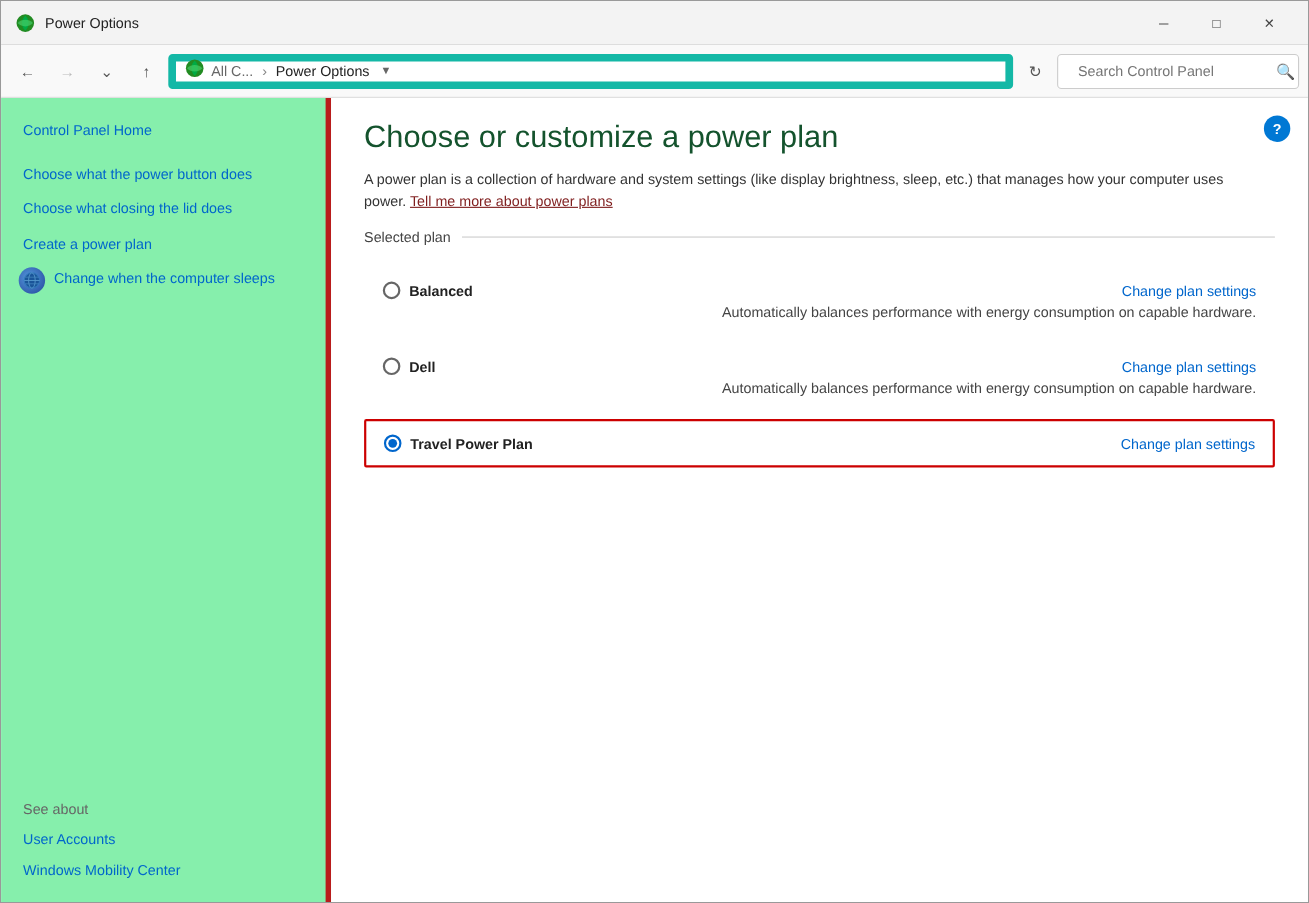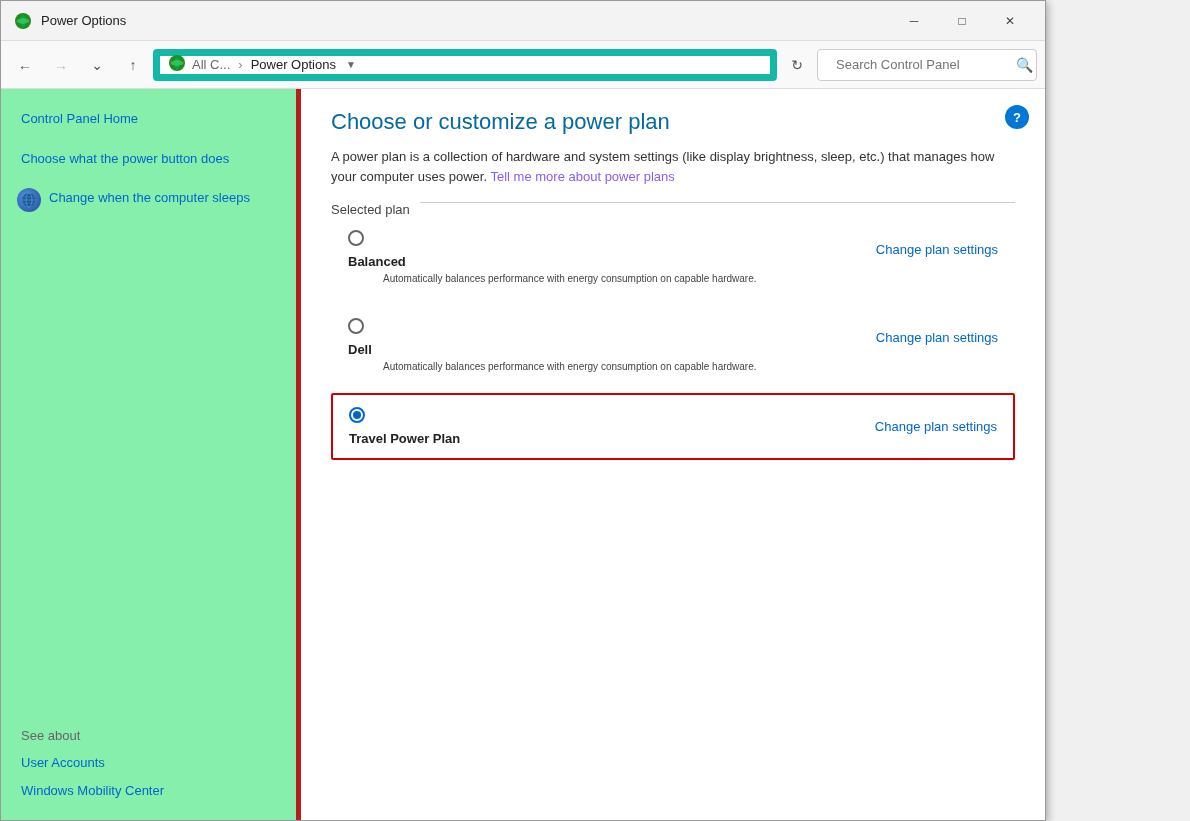--- a/index.html
+++ b/index.html
@@ -1,19 +1,19 @@
 <!DOCTYPE html>
 <html><head>
   <meta charset="utf-8">
   <style>
     * { box-sizing: border-box; margin: 0; padding: 0; }
     body { font-family: 'Segoe UI', Arial, sans-serif; font-size: 13px; background: #f0f0f0; }
 
     .window {
-      width: 1046px;
+      width: 1190px;
       height: 821px;
       background: #fff;
       border: 1px solid #999;
       display: flex;
       flex-direction: column;
       box-shadow: 2px 2px 8px rgba(0,0,0,0.3);
     }
 
     
     .title-bar {
@@ -203,43 +203,44 @@
       border: none;
       font-size: 13px;
       font-weight: bold;
       cursor: pointer;
       display: flex;
       align-items: center;
       justify-content: center;
     }
 
     .page-title {
-      font-size: 22px;
-      color: #0369a1;
+      font-size: 28px;
+      color: #14532d;
       margin-bottom: 12px;
       font-weight: 400;
     }
 
     .page-desc {
       font-size: 13px;
       color: #333;
       line-height: 1.5;
       margin-bottom: 16px;
       max-width: 820px;
     }
 
     .learn-more-link {
-      color: #8b5cf6;
+      color: #7f1d1d;
+      text-decoration: underline;
       cursor: pointer;
     }
 
     .section-divider {
       display: flex;
-      align-items: flex-start;
-      margin-bottom: 0;
+      align-items: center;
+      margin-bottom: 20px;
     }
     .section-divider-label {
       font-size: 13px;
       color: #444;
       white-space: nowrap;
       margin-right: 10px;
     }
     .section-divider-line {
       flex: 1;
       height: 1px;
@@ -260,23 +261,22 @@
       border: 1px solid transparent;
     }
 
     .plan-row {
       display: flex;
       align-items: center;
       justify-content: space-between;
     }
     .plan-name-row {
       display: flex;
-      align-items: flex-start;
+      align-items: center;
       gap: 8px;
-      flex-direction: column;
     }
     .plan-radio {
       width: 16px;
       height: 16px;
       border-radius: 50%;
       border: 2px solid #666;
       display: flex;
       align-items: center;
       justify-content: center;
       cursor: pointer;
@@ -300,22 +300,23 @@
     .plan-change-link {
       color: #0066cc;
       text-decoration: none;
       cursor: pointer;
       font-size: 13px;
       white-space: nowrap;
     }
     .plan-desc {
       margin-top: 4px;
       margin-left: 35px;
-      font-size: 10px;
+      font-size: 13px;
       color: #444;
+      text-align: right;
     }
 
     
     .globe-icon {
       width: 24px;
       height: 24px;
       border-radius: 50%;
       background: radial-gradient(circle at 40% 40%, #5599dd, #224499);
       display: flex;
       align-items: center;
@@ -376,23 +377,25 @@
 
     <div class="sidebar">
       <a class="sidebar-link">Control Panel Home</a>
 
       <div style="margin-top: 12px;"></div>
 
       <a class="sidebar-link">Choose what the power button does</a>
 
       <div style="margin-top: 4px;"></div>
 
+      <a class="sidebar-link">Choose what closing the lid does</a>
 
       <div style="margin-top: 4px;"></div>
 
+      <a class="sidebar-link">Create a power plan</a>
 
       <div style="margin-top: 4px;"></div>
 
       <div class="sidebar-link-with-icon">
         <div class="globe-icon">
           <svg width="16" height="16" viewBox="0 0 16 16">
             <circle cx="8" cy="8" r="7" fill="#1a5599" stroke="#3377bb" stroke-width="1"></circle>
             <ellipse cx="8" cy="8" rx="3" ry="7" fill="none" stroke="#5599cc" stroke-width="0.8"></ellipse>
             <line x1="1" y1="8" x2="15" y2="8" stroke="#5599cc" stroke-width="0.8"></line>
             <line x1="2" y1="5" x2="14" y2="5" stroke="#5599cc" stroke-width="0.5"></line>

